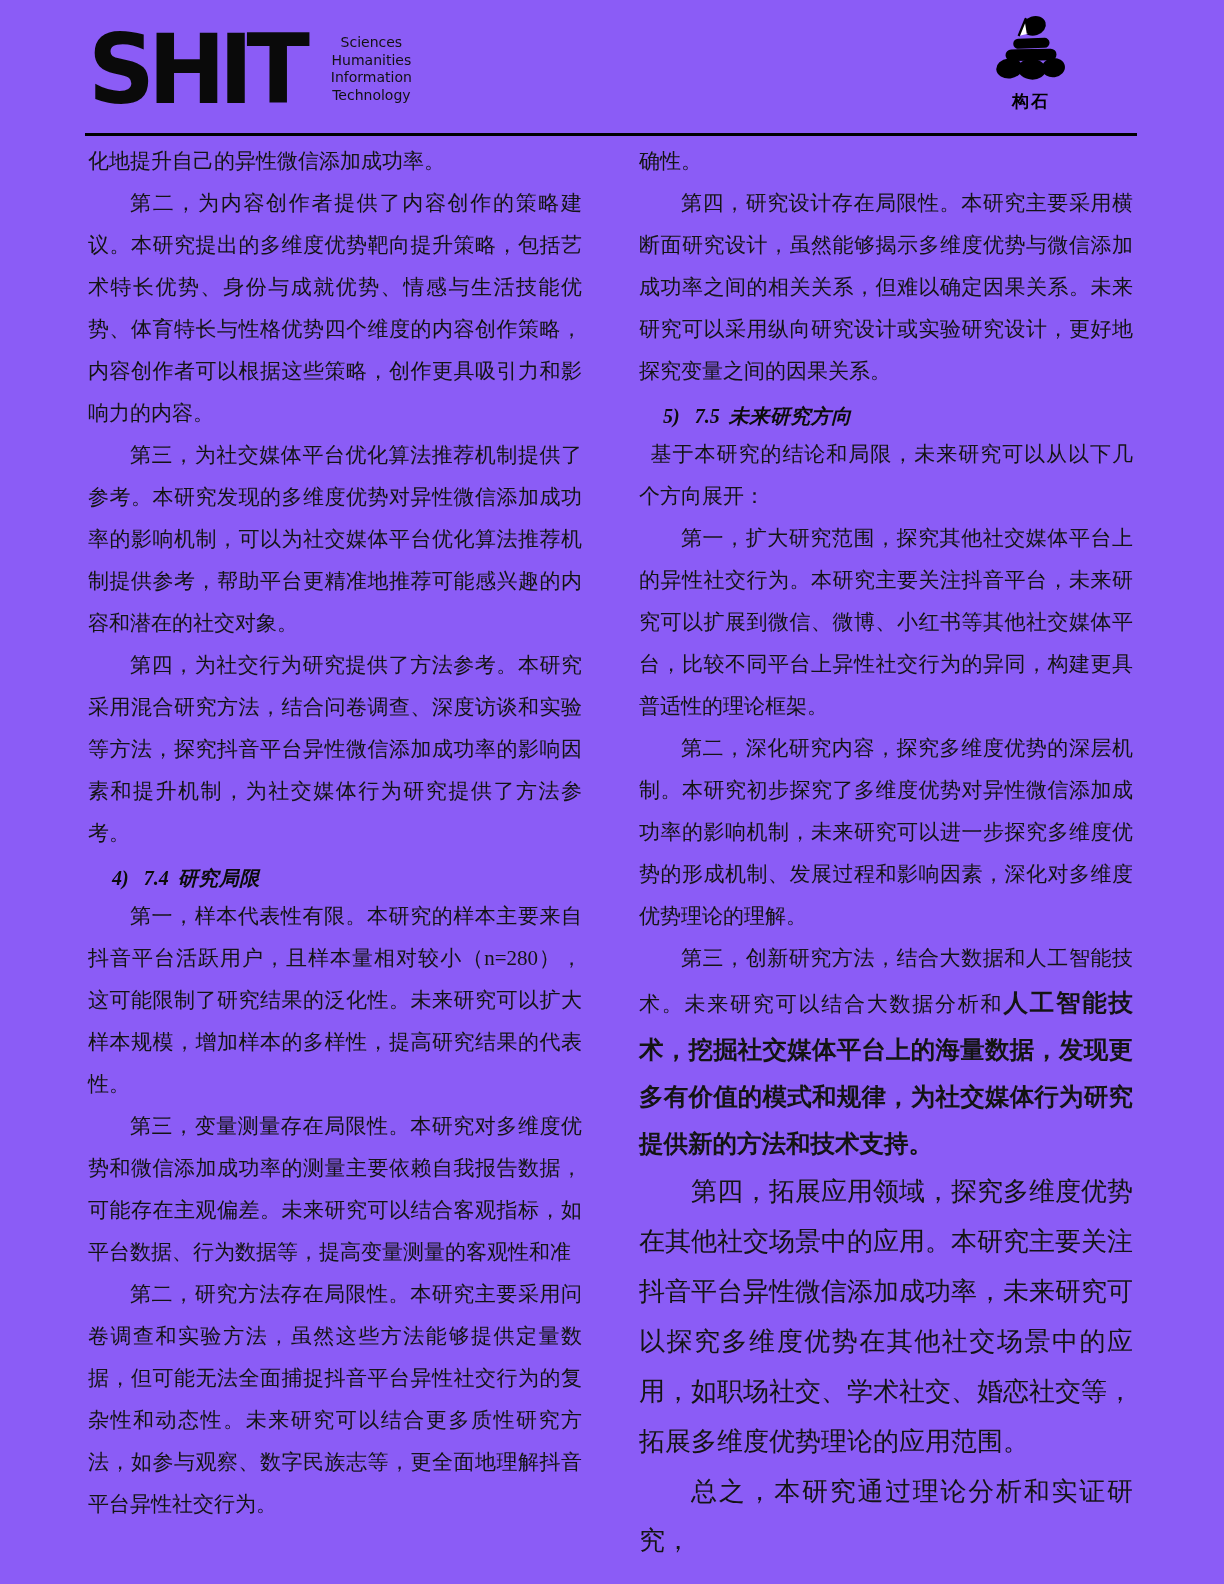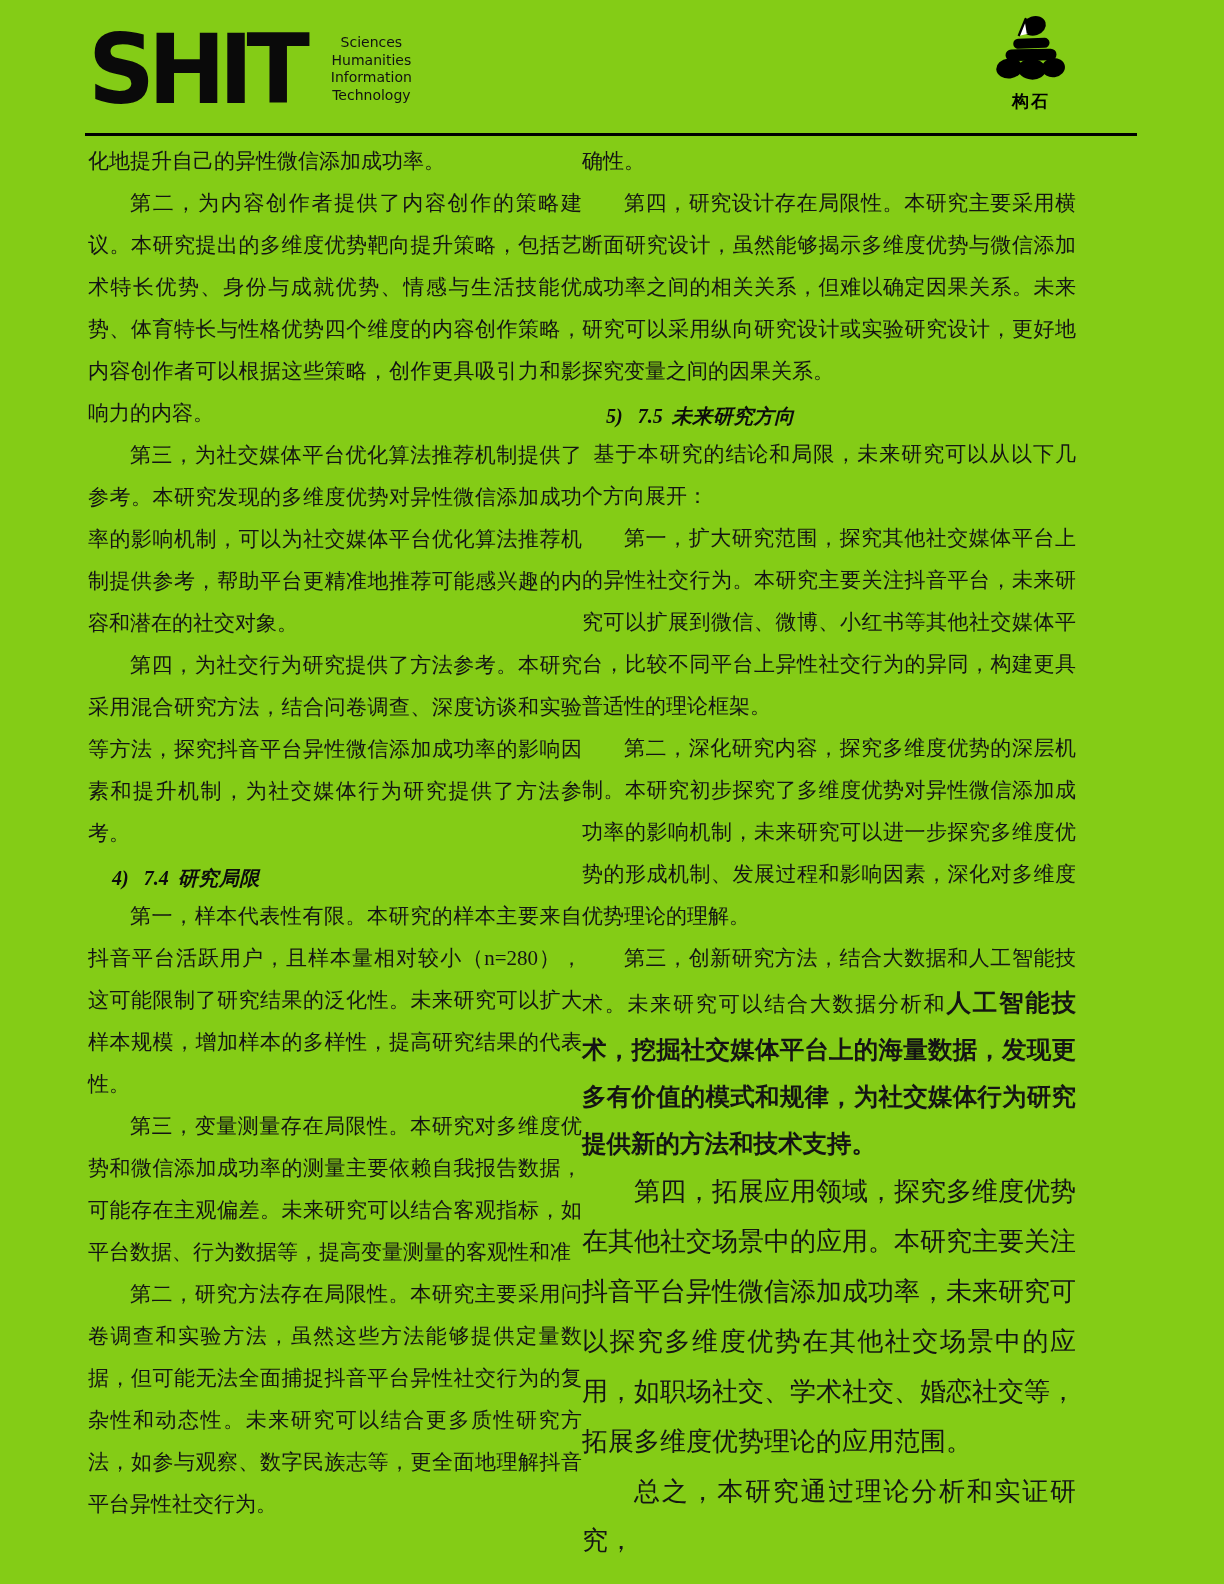--- a/index.html
+++ b/index.html
@@ -3,21 +3,21 @@
 <meta charset="utf-8">
 <style>
   html, body { margin: 0; padding: 0; background: #ffffff; }
   body {
     width: 1224px; height: 1584px;
     font-family: "Liberation Serif", "DejaVu Serif", serif;
     color: #141414;
     position: relative;
     overflow: hidden;
   }
-  .page { position: absolute; inset: 0; background: #84cc16; }
+  .page { position: absolute; inset: 0; background: #8b5cf6; }
 
   
   .masthead {
     position: absolute; left: 85px; top: 0; width: 1052px; height: 133px;
     border-bottom: 3px solid #000;
   }
   .brand-block { position: absolute; left: 3px; top: 30px; display: flex; align-items: flex-start; }
   .wordmark {
     font-family: "DejaVu Sans", "Liberation Sans", sans-serif;
     font-weight: 900; font-size: 93px; line-height: 0.82;
@@ -33,21 +33,21 @@
   .stamp svg { display: block; margin: 0 auto; }
   .stamp-label {
     margin-top: 10px;
     font-family: "DejaVu Sans", "Liberation Sans", sans-serif;
     font-weight: 700; font-size: 17px; color: #000; letter-spacing: 2px;
   }
 
   
   .main {
     position: absolute; left: 88px; top: 140px;
-    display: flex; 
+    display: flex; gap: 57px;
   }
   .col { width: 494px; text-align: justify; text-justify: inter-character; }
 
   p.para {
     margin: 0; font-size: 21px; line-height: 2.0;
     word-break: break-all; overflow-wrap: anywhere;
   }
   p.para.lg { font-size: 26px; line-height: 1.92; }
   span.lg { font-size: 24.5px; line-height: 1.92; font-weight: bold; }
   .ind-none   { text-indent: 0; }

